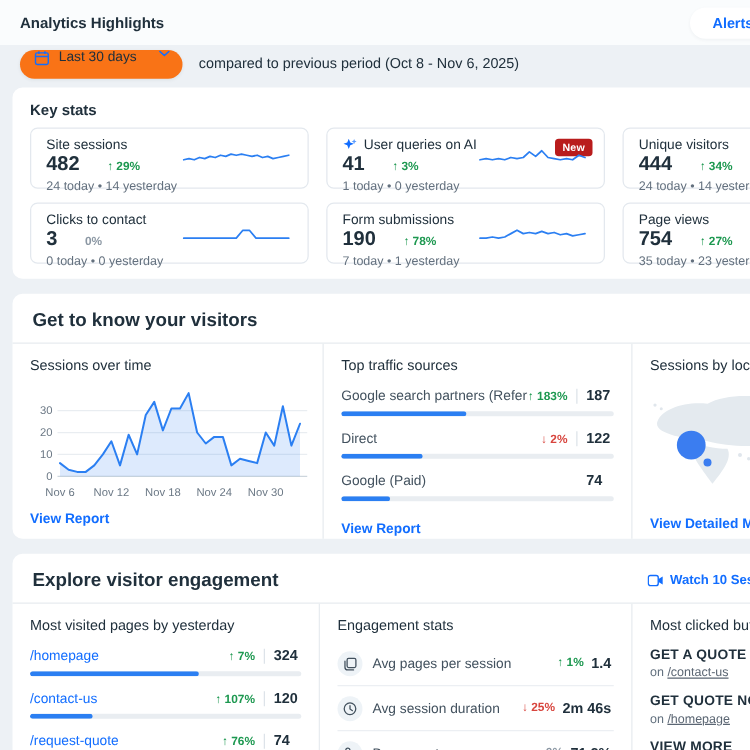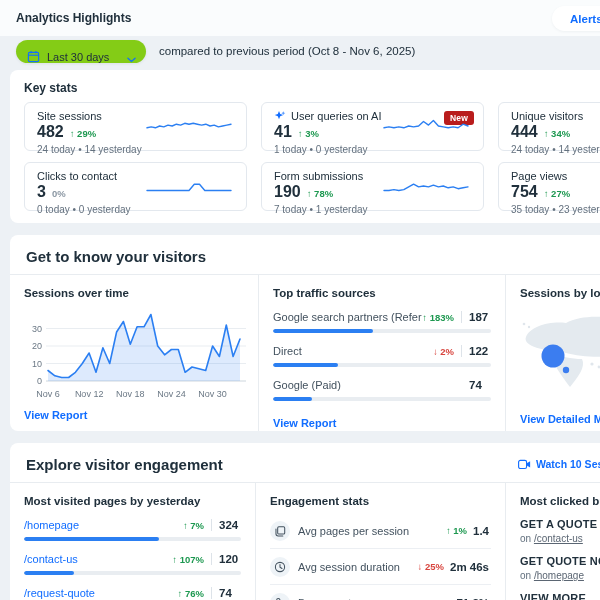--- a/index.html
+++ b/index.html
@@ -10,53 +10,53 @@
   
   .topbar{height:36px;background:#fafcfd;display:flex;align-items:center;padding:0 16px;position:relative}
   .topbar h1{font-size:12px;font-weight:700;margin:0}
   .alerts-btn{position:absolute;left:552px;top:6px;height:25px;min-width:190px;background:#fff;
       border:none;border-radius:14px;color:#116dff;font-weight:700;font-size:11.5px;
       display:flex;align-items:center;padding:0 18px;white-space:nowrap;cursor:pointer;
       box-shadow:0 1px 3px rgba(22,45,61,.05);font-family:inherit}
 
   
   .filterbar{height:30px;display:flex;align-items:center;gap:13px;padding:0 16px 4px}
-  .datepick{background:#84cc16;border-radius:15px;height:23px;width:130px;display:flex;align-items:flex-end;
+  .datepick{background:#f97316;border-radius:15px;height:23px;width:130px;display:flex;align-items:flex-start;
       gap:7px;padding:0 10px 0 11px;box-shadow:0 1px 3px rgba(22,45,61,.08);cursor:pointer;box-sizing:border-box}
   .datepick .lbl{font-size:11px;flex:1}
   .compare-txt{font-size:11.5px}
 
   
   .card{background:#fff;border-radius:8px;margin:0 10px}
   .card-title{font-size:12px;font-weight:700;padding:11px 14px 7px}
 
   
   .tiles{display:grid;grid-template-columns:repeat(3,1fr);gap:11px 14px;padding:0 14px 12px}
   .tile{border:1px solid #e3e8ee;border-radius:6px;height:49px;padding:7px 12px 0;position:relative;
       box-sizing:border-box;background:#fff;cursor:pointer}
   .tile-top{display:flex;align-items:center;gap:5px}
   .tile-label{font-size:11px;font-weight:400}
   .badge{position:absolute;right:9px;top:8px;background:#b91c1c;color:#fff;font-size:8.5px;font-weight:700;
       border-radius:3px;padding:2px 6px;letter-spacing:.2px}
-  .tile-val{display:flex;align-items:baseline;gap:6px;margin-top:1px}
+  .tile-val{display:flex;align-items:baseline;gap:22px;margin-top:1px}
   .big{font-size:16px;font-weight:800}
   .pct{font-size:9.5px;font-weight:700}
   .pct.up{color:#1d9850}.pct.down{color:#d8453e}.pct.flat{color:#8b97a3}
   .tile-sub{font-size:10px;color:#63707e;margin-top:3px}
   .spark{position:absolute;right:12px;top:12px;width:90px;height:22px}
 
   
   .section-head{padding:13px 16px 9px;border-bottom:1px solid #e8ecf0;position:relative}
   .section-head h2{margin:0;font-size:15px;font-weight:700}
   .watch-link{position:absolute;left:508px;top:15px;display:flex;align-items:center;gap:5px;
       color:#116dff;font-size:10.5px;font-weight:700;text-decoration:none;white-space:nowrap}
   .panels{display:flex;align-items:stretch}
   .panel{padding:12px 14px 0;box-sizing:border-box;position:relative}
   .panel+.panel{border-left:1px solid #e8ecf0}
-  .panel h3{margin:0 0 4px;font-size:11.5px;font-weight:700}
+  .panel h3{margin:0 0 4px;font-size:11.5px;font-weight:400}
   .p1{width:248px}.p2{width:247px}.p3{flex:1}
   .c3 .p1{width:245px}.c3 .p2{width:250px}
   .view-link{display:inline-block;color:#116dff;font-size:11px;font-weight:700;text-decoration:none;margin:6px 0 0}
 
   
   .bar-row{margin-top:12px}
   .bar-row .line1{display:flex;align-items:center;font-size:11px;color:#42515e}
   .bar-row .line1 .src{flex:1;white-space:nowrap;overflow:hidden}
   .bar-row .line1 a.src{color:#116dff;text-decoration:none}
   .sep{width:1px;height:12px;background:#dde3e9;margin:0 7px}

